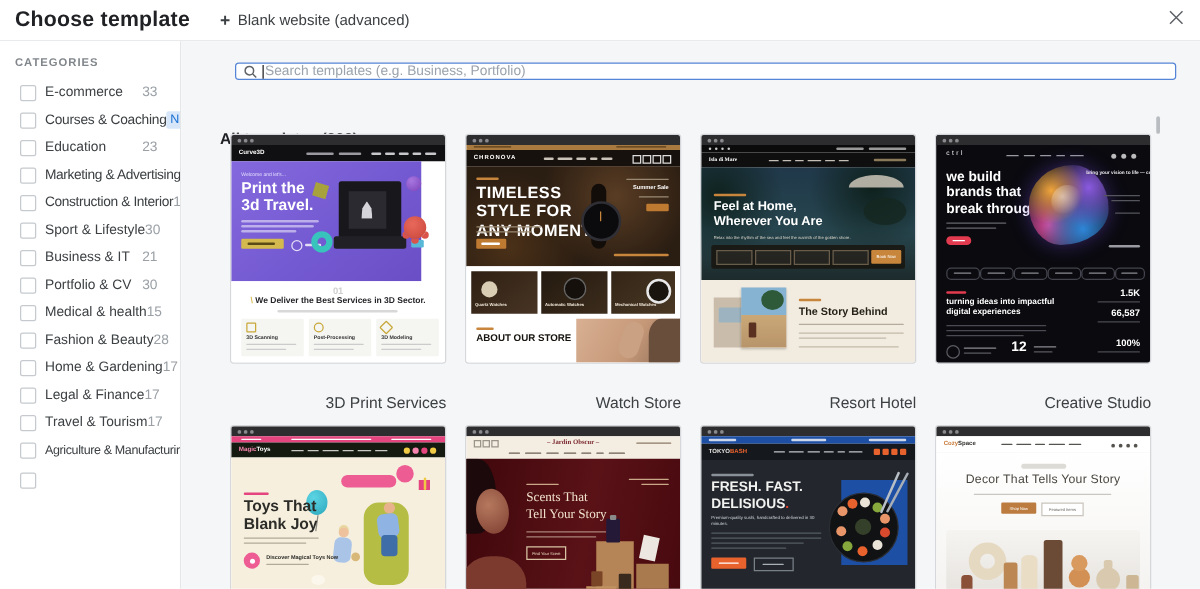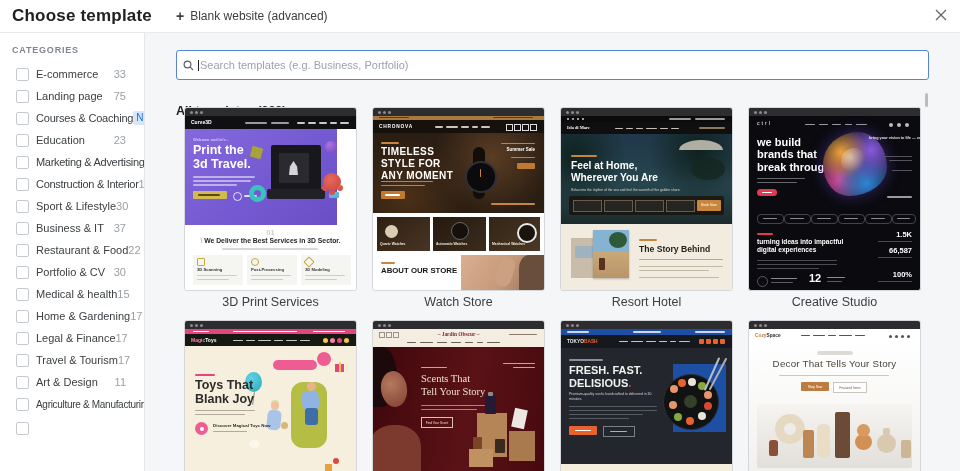--- a/index.html
+++ b/index.html
@@ -24,32 +24,32 @@
            box-sizing:border-box;overflow:hidden;position:relative}
   .cat-h{margin:12px 0 8px 12px;font-size:9px;font-weight:bold;letter-spacing:.8px;color:#80868b}
   .cat-row{display:flex;align-items:center;height:22px;padding:0 18px 0 16px;cursor:pointer}
   .cbx{width:11px;height:11px;border:1px solid #c6cace;border-radius:2px;background:#fff;flex:none}
   .cat-lbl{margin-left:7px;font-size:11px;color:#3c4043;white-space:nowrap}
   .cat-cnt{margin-left:auto;font-size:11px;color:#9aa0a6}
   .badge{margin-left:auto;margin-right:5px;font-size:10px;color:#1a6fd4;background:#d7e7f9;
          border-radius:2px;padding:0 3px;line-height:14px}
 
   .main{flex:1;background:#f5f6f7;position:relative;overflow:hidden}
-  .search{position:absolute;left:31px;top:17px;width:753px;height:30px;background:#fff;
-          border:1.5px solid #5585d6;border-radius:3px;display:flex;align-items:center;box-sizing:border-box}
+  .search{position:absolute;left:43px;top:17px;width:753px;height:14px;background:#fff;
+          border:1.5px solid #5585d6;border-radius:3px;display:flex;align-items:flex-end;box-sizing:border-box}
   .search svg{margin:0 4px 0 6px;flex:none}
   .caret{width:1px;height:11px;background:#202124;margin-right:1px}
   .ph{font-size:11px;color:#9aa3ad;white-space:nowrap}
   .res-h{position:absolute;left:31px;top:71px;font-size:12.5px;font-weight:bold;color:#202124}
   .grid{position:absolute;left:39px;top:74px;width:737px;display:grid;
         grid-template-columns:repeat(4,173px);column-gap:15px;row-gap:11px}
   .card{width:173px;cursor:pointer}
   .pv{position:relative;width:171px;height:182px;background:#fff;border:1px solid #d5d7da;
       border-radius:3px;overflow:hidden}
-  .card-title{margin-top:4px;text-align:center;font-size:12.5px;color:#3c4043}
+  .card-title{margin-top:24px;text-align:right;font-size:12.5px;color:#3c4043}
   .chrome{position:absolute;left:0;top:0;width:171px;height:8px;background:#2d2d30}
   .chrome i{position:absolute;top:2.5px;width:3px;height:3px;border-radius:50%;background:#8a8a8e}
   .scroll-thumb{position:absolute;left:780px;top:60px;width:3px;height:14px;background:#b9bdc1;border-radius:2px}
 
   .sx{position:absolute;white-space:nowrap}
 </style>
 </head>
 <body>
 
 <div class="hdr">
@@ -70,25 +70,20 @@
   <div class="sidebar">
     <div class="cat-h">CATEGORIES</div>
 
     <div class="cat-row">
       <span class="cbx"></span>
       <span class="cat-lbl">E-commerce</span>
       <span class="cat-cnt">33</span>
     </div>
     <div class="cat-row">
       <span class="cbx"></span>
-      <span class="cat-lbl">Landing page</span>
-      <span class="cat-cnt">75</span>
-    </div>
-    <div class="cat-row">
-      <span class="cbx"></span>
       <span class="cat-lbl" style="letter-spacing:-.2px">Courses &amp; Coaching</span>
       <span class="badge">New</span>
 
     </div>
     <div class="cat-row">
       <span class="cbx"></span>
       <span class="cat-lbl">Education</span>
       <span class="cat-cnt">23</span>
     </div>
     <div class="cat-row">
@@ -102,56 +97,51 @@
       <span class="cat-cnt">16</span>
     </div>
     <div class="cat-row">
       <span class="cbx"></span>
       <span class="cat-lbl">Sport &amp; Lifestyle</span>
       <span class="cat-cnt">30</span>
     </div>
     <div class="cat-row">
       <span class="cbx"></span>
       <span class="cat-lbl">Business &amp; IT</span>
-      <span class="cat-cnt">37</span>
-    </div>
-    <div class="cat-row">
-      <span class="cbx"></span>
-      <span class="cat-lbl">Restaurant &amp; Food</span>
-      <span class="cat-cnt">22</span>
+      <span class="cat-cnt">21</span>
     </div>
     <div class="cat-row">
       <span class="cbx"></span>
       <span class="cat-lbl">Portfolio &amp; CV</span>
       <span class="cat-cnt">30</span>
     </div>
     <div class="cat-row">
       <span class="cbx"></span>
       <span class="cat-lbl">Medical &amp; health</span>
       <span class="cat-cnt">15</span>
     </div>
     <div class="cat-row">
       <span class="cbx"></span>
+      <span class="cat-lbl">Fashion &amp; Beauty</span>
+      <span class="cat-cnt">28</span>
+    </div>
+    <div class="cat-row">
+      <span class="cbx"></span>
       <span class="cat-lbl">Home &amp; Gardening</span>
       <span class="cat-cnt">17</span>
     </div>
     <div class="cat-row">
       <span class="cbx"></span>
       <span class="cat-lbl">Legal &amp; Finance</span>
       <span class="cat-cnt">17</span>
     </div>
     <div class="cat-row">
       <span class="cbx"></span>
       <span class="cat-lbl">Travel &amp; Tourism</span>
       <span class="cat-cnt">17</span>
-    </div>
-    <div class="cat-row">
-      <span class="cbx"></span>
-      <span class="cat-lbl">Art &amp; Design</span>
-      <span class="cat-cnt">11</span>
     </div>
     <div class="cat-row">
       <span class="cbx"></span>
       <span class="cat-lbl" style="font-size:10px;letter-spacing:-.3px">Agriculture &amp; Manufacturing</span>
 
     </div>
     <div class="cat-row" style="margin-top:2px">
       <span class="cbx"></span>
     </div>
   </div>
@@ -259,21 +249,21 @@
             <span class="b" style="left:88px;top:6px;width:8px;height:1.5px;background:#cbc4ba"></span>
             <span class="b" style="left:99px;top:6px;width:6px;height:1.5px;background:#cbc4ba"></span>
             <span class="b" style="left:108px;top:6px;width:9px;height:1.5px;background:#cbc4ba"></span>
             <span class="a" style="left:133px;top:4px;width:5px;height:5px;border:.6px solid #ddd"></span>
             <span class="a" style="left:141px;top:4px;width:5px;height:5px;border:.6px solid #ddd"></span>
             <span class="a" style="left:149px;top:4px;width:5px;height:5px;border:.6px solid #ddd"></span>
             <span class="a" style="left:157px;top:4px;width:5px;height:5px;border:.6px solid #ddd"></span>
           </div>
           <div class="a" style="left:0;top:25px;width:171px;height:80px;background:radial-gradient(circle at 70% 30%,#5a3d24 0%,rgba(0,0,0,0) 45%),radial-gradient(circle at 20% 80%,#4a3018 0%,rgba(0,0,0,0) 40%),#2a1d12">
             <span class="b" style="left:8px;top:9px;width:18px;height:1.8px;background:#c8863c"></span>
-            <div class="sx" style="left:8px;top:13px;font-size:10px;line-height:1.18;font-weight:bold;letter-spacing:.4px;color:#fff">
+            <div class="sx" style="left:8px;top:13px;font-size:13px;line-height:1.18;font-weight:bold;letter-spacing:.4px;color:#fff">
               <div>TIMELESS</div>
                 <div>STYLE FOR</div>
                 <div>ANY MOMENT</div>
             </div>
             <span class="b" style="left:8px;top:48px;width:52px;height:1.4px;background:#9a8a74"></span>
             <span class="b" style="left:8px;top:52px;width:44px;height:1.4px;background:#9a8a74"></span>
             <div class="a" style="left:8px;top:58px;width:24px;height:8px;background:#bf7a32;border-radius:1px">
               <span class="b" style="left:4px;top:3.2px;width:15px;height:1.5px;background:#fff"></span>
             </div>
             <div class="a" style="left:100px;top:14px;width:12px;height:52px;background:#120d08;border-radius:6px"></div>

